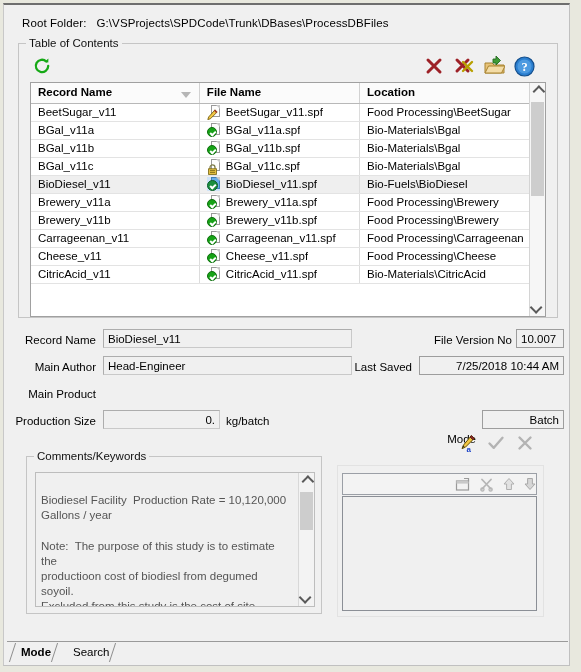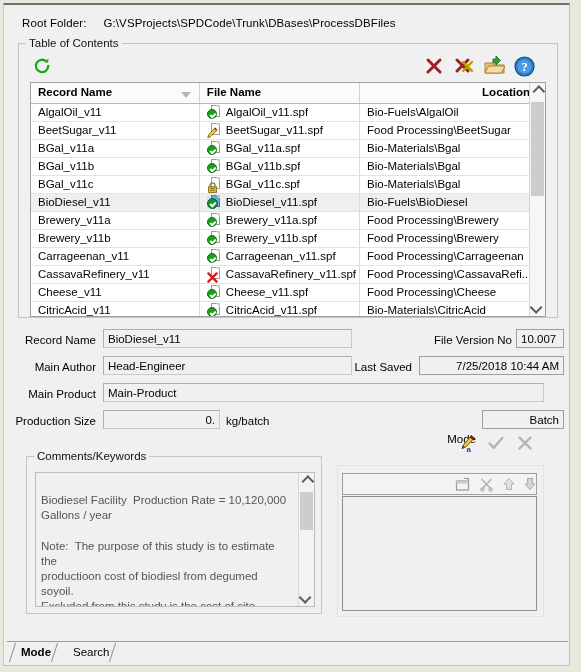--- a/index.html
+++ b/index.html
@@ -32,21 +32,21 @@
 
   
   .rootfolder {
     position: absolute;
     left: 18px;
     top: 12px;
     font-size: 11.5px;
     white-space: nowrap;
     letter-spacing: 0.1px;
   }
-  .rootfolder .lbl { margin-right: 17px; }
+  .rootfolder .lbl { margin-right: 10px; }
 
   
   .groupbox {
     position: absolute;
     border: 1px solid #c5c5c5;
     box-sizing: border-box;
   }
   .groupbox > .gb-title {
     position: absolute;
     top: -7px;
@@ -433,40 +433,27 @@
     <table class="grid">
       <thead>
         <tr>
           <th style="width:166px">
             <span>Record Name</span>
             <span class="sortarrow"></span>
           </th>
           <th style="width:158px">
             <span>File Name</span>
           </th>
-          <th style="width:168px; border-right:none;text-align:right;">
+          <th style="width:168px; border-right:none;">
             <span>Location</span>
           </th>
         </tr>
       </thead>
       <tbody id="grid-body">
           <tr>
-            <td>AlgalOil_v11</td>
-            <td class="c-file">
-              <span class="inner">
-                <span class="doc-ic">
-                  <span class="pg"></span>
-                  <span class="ov ov-check"></span>
-                </span>
-                <span class="fname">AlgalOil_v11.spf</span>
-              </span>
-            </td>
-            <td style="border-right: none;">Bio-Fuels\AlgalOil</td>
-          </tr>
-          <tr>
             <td>BeetSugar_v11</td>
             <td class="c-file">
               <span class="inner">
                 <span class="doc-ic">
                   <span class="pg"></span>
                   <span class="ov ov-pencil"><svg width="11" height="11" viewBox="0 0 11 11">
                       <path d="M8 0.8 L10.2 3 L3.4 9.8 L0.8 10.6 L1.6 8 Z" fill="#f2c744" stroke="#6b5300" stroke-width="0.8"></path>
                       <path d="M8 0.8 L10.2 3 L9.2 4 L7 1.8 Z" fill="#a02c2c"></path>
                     </svg></span>
                 </span>
@@ -562,35 +549,20 @@
             <td class="c-file">
               <span class="inner">
                 <span class="doc-ic">
                   <span class="pg"></span>
                   <span class="ov ov-check"></span>
                 </span>
                 <span class="fname">Carrageenan_v11.spf</span>
               </span>
             </td>
             <td style="border-right: none;">Food Processing\Carrageenan</td>
-          </tr>
-          <tr>
-            <td>CassavaRefinery_v11</td>
-            <td class="c-file">
-              <span class="inner">
-                <span class="doc-ic">
-                  <span class="pg"></span>
-                  <span class="ov ov-x"><svg width="11" height="11" viewBox="0 0 11 11">
-                      <path d="M1.4 1.4 L9.6 9.6 M9.6 1.4 L1.4 9.6" stroke="#d01f1f" stroke-width="2.4" stroke-linecap="round"></path>
-                    </svg></span>
-                </span>
-                <span class="fname">CassavaRefinery_v11.spf</span>
-              </span>
-            </td>
-            <td style="border-right: none;">Food Processing\CassavaRefi...</td>
           </tr>
           <tr>
             <td>Cheese_v11</td>
             <td class="c-file">
               <span class="inner">
                 <span class="doc-ic">
                   <span class="pg"></span>
                   <span class="ov ov-check"></span>
                 </span>
                 <span class="fname">Cheese_v11.spf</span>
@@ -631,21 +603,20 @@
   <div class="flabel" style="left:398px; top:329px; width:110px;">File Version No</div>
   <input class="finput boxed" style="left: 512px; top: 324px; width: 48px;" value="10.007">
 
   <div class="flabel" style="left:16px; top:356px; width:76px;">Main Author</div>
   <input class="finput" style="left: 99px; top: 351px; width: 249px;" value="Head-Engineer">
 
   <div class="flabel" style="left:336px; top:356px; width:72px;">Last Saved</div>
   <input class="finput boxed ralign" style="left: 415px; top: 351px; width: 145px;" value="7/25/2018 10:44 AM">
 
   <div class="flabel" style="left:16px; top:383px; width:76px;">Main Product</div>
-  <input class="finput" style="left: 99px; top: 378px; width: 441px;" value="Main-Product">
 
   <div class="flabel" style="left:10px; top:410px; width:82px;">Production Size</div>
   <input class="finput ralign" style="left: 99px; top: 405px; width: 117px;" value="0.">
   <div class="unit" style="left:222px; top:410px;">kg/batch</div>
 
   <div class="flabel" style="left:420px; top:428px; width:52px;">Mode</div>
   <input class="finput boxed ralign" style="left: 478px; top: 405px; width: 82px;" value="Batch">
 
   <div class="actbtn" style="left:452px; top:428px;">
     <span>

